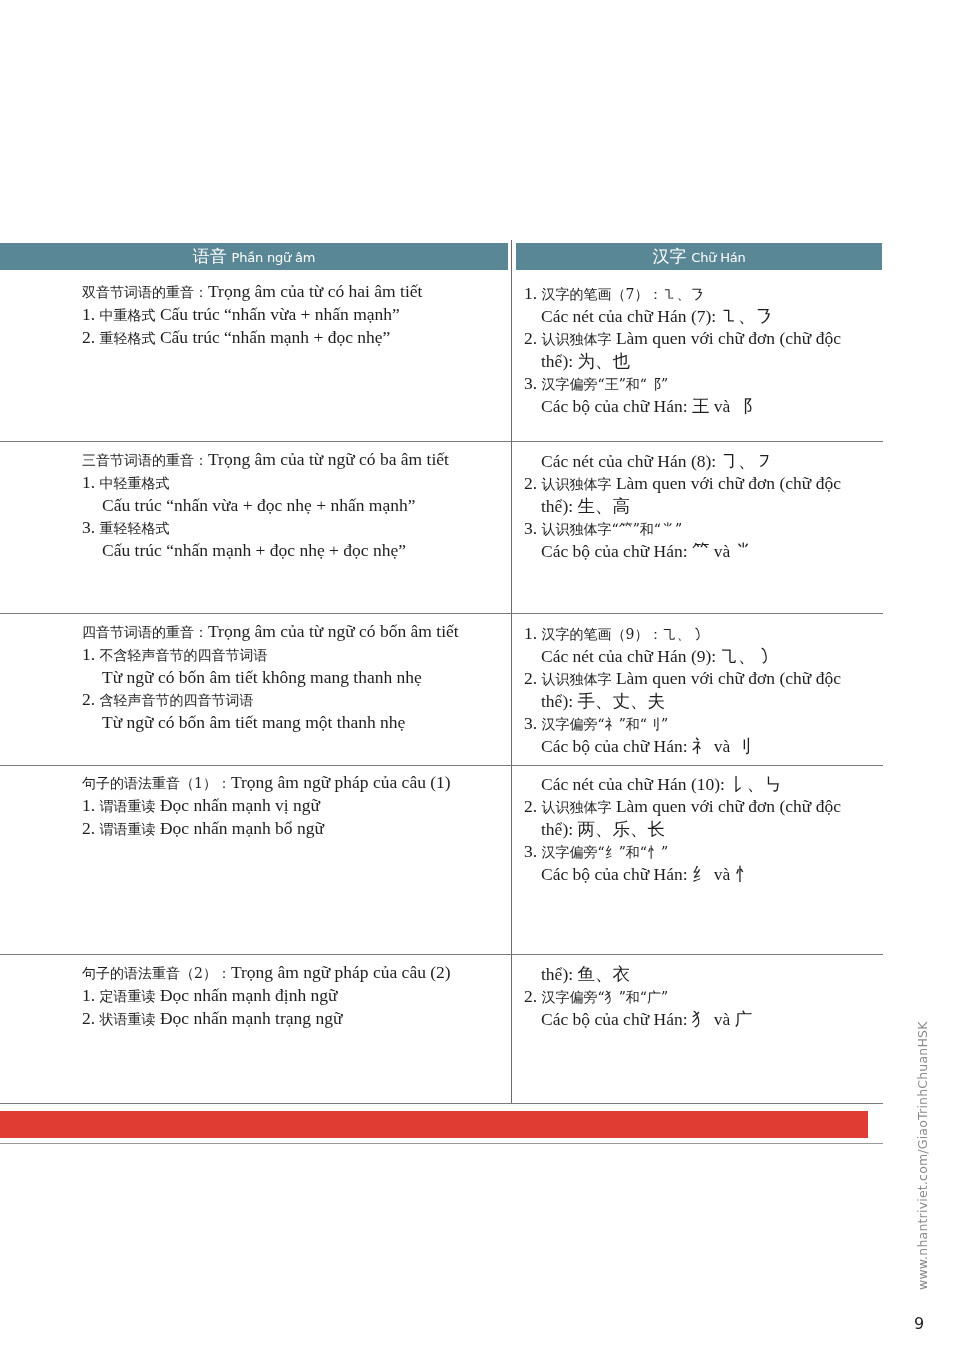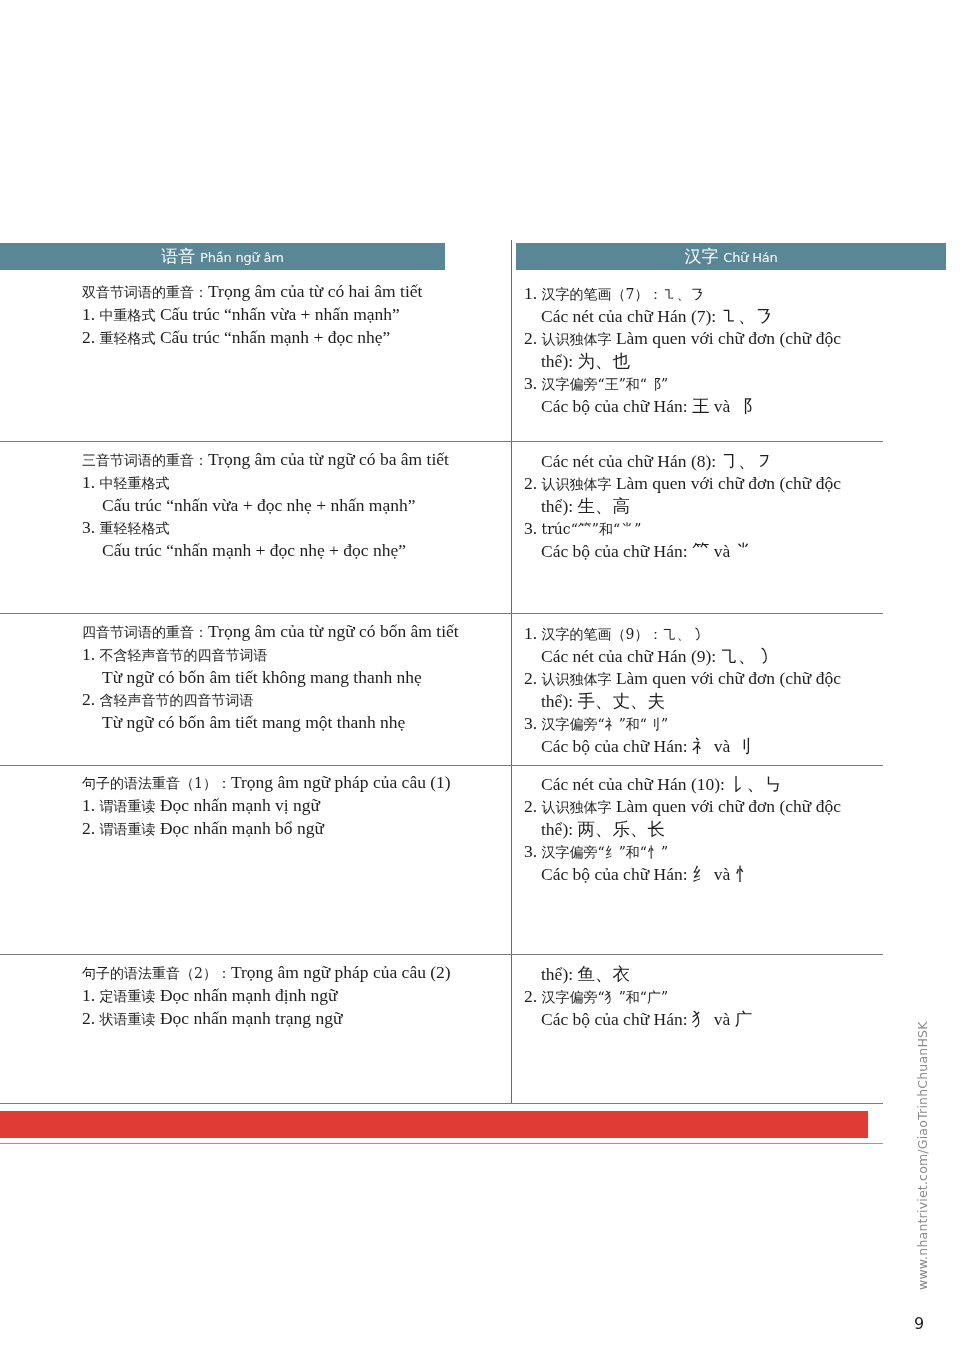--- a/index.html
+++ b/index.html
@@ -7,22 +7,22 @@
       width: 960px; height: 1354px; background: #ffffff; position: relative; overflow: hidden;
       font-family: "Liberation Serif", "DejaVu Serif", serif; color: #1e1e1e;
     }
     .hdr {
       position: absolute; top: 243px; height: 27px; background: #5a8796;
       color: #ffffff; text-align: center; line-height: 27px;
       font-family: "DejaVu Sans", "Liberation Sans", sans-serif; font-size: 15px;
     }
     .hdr .zh { font-size: 17px; }
     .hdr .vi { font-size: 13px; letter-spacing: -0.2px; }
-    #hdr-left { left: 0; width: 445px; }
-    #hdr-right { left: 516px; width: 430px; }
+    #hdr-left { left: 0; width: 508px; }
+    #hdr-right { left: 516px; width: 366px; }
     .vdiv { position: absolute; left: 511px; top: 240px; width: 1px; height: 863px; background: #6a6a6a; }
     .hline { position: absolute; left: 0; width: 883px; height: 1px; background: #7a7a7a; }
     .cell { position: absolute; font-size: 17.5px; line-height: 22px; }
     .cell .line { white-space: nowrap; }
     .cell .ind { padding-left: 20px; }
     .cell .ind2 { padding-left: 17px; }
     .zhs { font-family: "DejaVu Serif", serif; font-size: 14px; }
     .left-cell { left: 82px; }
     .right-cell { left: 524px; }
     .red-bar { position: absolute; left: 0; top: 1111px; width: 868px; height: 27px; background: #e03c34; }
@@ -74,21 +74,21 @@
   <div class="line"><span class="zhs">三音节词语的重音：</span><span>Trọng âm của từ ngữ có ba âm tiết</span></div>
   <div class="line"><span>1.</span> <span class="zhs">中轻重格式</span></div>
   <div class="line ind"><span>Cấu trúc “nhấn vừa + đọc nhẹ + nhấn mạnh”</span></div>
   <div class="line"><span>3.</span> <span class="zhs">重轻轻格式</span></div>
   <div class="line ind"><span>Cấu trúc “nhấn mạnh + đọc nhẹ + đọc nhẹ”</span></div>
 </div>
 <div class="cell right-cell" style="top:450px">
   <div class="line ind2"><span>Các nét của chữ Hán (8): ㇆、㇇</span></div>
   <div class="line"><span>2.</span> <span class="zhs">认识独体字</span> <span>Làm quen với chữ đơn (chữ độc</span></div>
   <div class="line ind2"><span>thể): 生、高</span></div>
-  <div class="line"><span>3.</span> <span class="zhs">trúc“⺮”和“⺌”</span></div>
+  <div class="line"><span>3.</span> <span class="zhs">认识独体字“⺮”和“⺌”</span></div>
   <div class="line ind2"><span>Các bộ của chữ Hán: ⺮ và ⺌</span></div>
 </div>
 
 <div class="cell left-cell" style="top:620px">
   <div class="line"><span class="zhs">四音节词语的重音：</span><span>Trọng âm của từ ngữ có bốn âm tiết</span></div>
   <div class="line"><span>1.</span> <span class="zhs">不含轻声音节的四音节词语</span></div>
   <div class="line ind"><span>Từ ngữ có bốn âm tiết không mang thanh nhẹ</span></div>
   <div class="line"><span>2.</span> <span class="zhs">含轻声音节的四音节词语</span></div>
   <div class="line ind"><span>Từ ngữ có bốn âm tiết mang một thanh nhẹ</span></div>
 </div>

